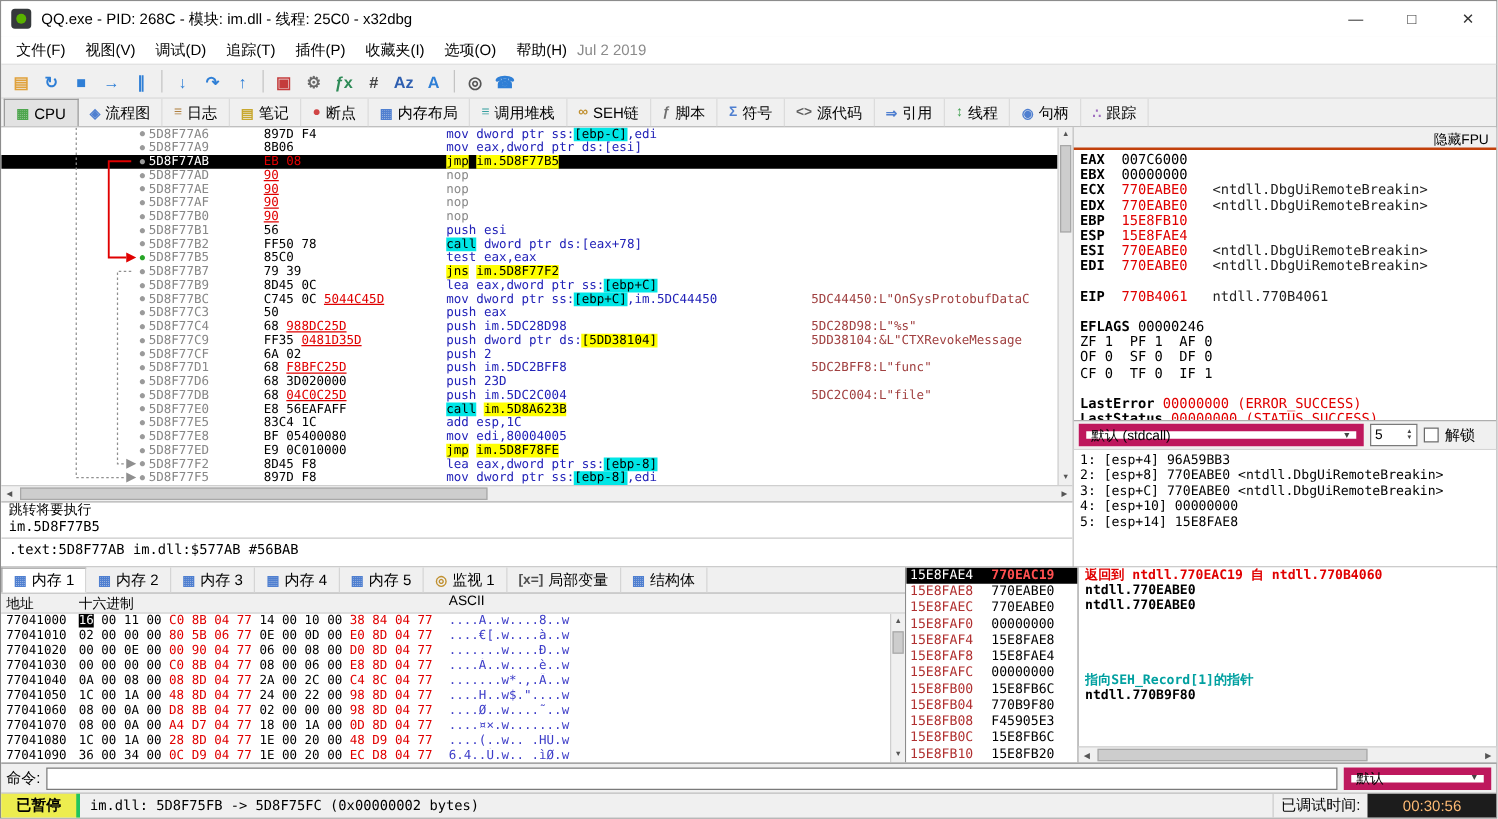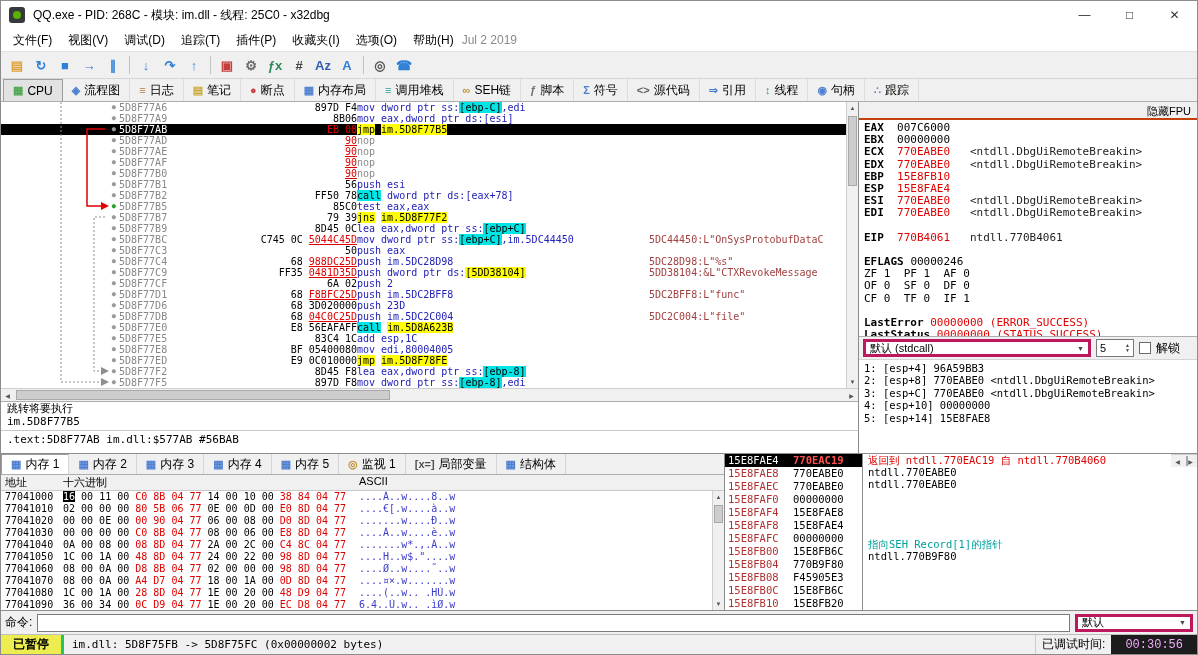--- a/index.html
+++ b/index.html
@@ -41,21 +41,21 @@
   .ja-red-f { fill:#e00000; }
   .ja-gray { stroke:#8f8f8f; fill:none; stroke-width:1; stroke-dasharray:2 2; }
   .ja-gray-f { fill:#8f8f8f; }
   .disasm-row { height:11px; line-height:11px; display:flex; white-space:pre; }
   .disasm-row.sel { background:#000; }
   .col-gutter { width:118px; flex:none; text-align:right; padding-right:3px; }
   .dot { font-size:7px; vertical-align:top; }
   .dot-gray { color:#9a9a9a; } .dot-green { color:#27a527; }
   .col-addr { width:92px; flex:none; color:#878787; }
   .sel .col-addr { color:#fff; }
-  .col-bytes { width:146px; flex:none; color:#000;text-align:right; }
+  .col-bytes { width:146px; flex:none; color:#000; }
   .col-ins { width:292px; flex:none; color:#2222b8; }
   .col-cmt { flex:1; color:#a04040; overflow:hidden; }
   .tk-r { color:#e00000; }
   .tk-ru { color:#e00000; text-decoration:underline; }
   .tk-y { background:#ffff00; color:#000; }
   .tk-c { background:#00e6e6; color:#000; }
   .tk-g { color:#8a8a8a; }
   .sel .col-ins span:not(.tk-y):not(.tk-c) { color:#fff; }
 
   
@@ -77,21 +77,21 @@
   
   .registers-pane { flex:1; background:#fff; display:flex; flex-direction:column; }
   .reg-header { height:18px; background:#f0f0f0; border-bottom:2px solid #c2410c; padding:2px 6px; font-size:11px;text-align:right; }
   .reg-list { height:216px; overflow:hidden; padding:2px 5px; font-family:"DejaVu Sans Mono",monospace; font-size:11px; line-height:12.2px; white-space:pre; }
   .reg-line { height:12.2px; }
   .reg-n { font-weight:bold; display:inline-block; min-width:4ch; }
   .reg-v { display:inline-block; min-width:9ch; }
   .reg-v.red { color:#e00000; }
   .reg-c { color:#222; }
   .conv-bar { height:23px; background:#f0f0f0; border-top:1px solid #aeaeae; display:flex; align-items:center; gap:5px; padding:0 4px; flex:none; }
-  .dropdown { height:18px; background:#fff; border:3px solid #be185d; display:flex; align-items:center; justify-content:space-between; padding:0 4px; font-size:11px; }
+  .dropdown { height:18px; background:#fff; border:6px solid #be185d; display:flex; align-items:center; justify-content:space-between; padding:0 4px; font-size:11px; }
   .conv-dd { width:228px; }
   .dd-arrow { font-size:7px; color:#444; }
   .spinner { width:38px; height:18px; background:#fff; border:1px solid #7a7a7a; display:flex; align-items:center; justify-content:space-between; padding:0 3px; font-size:11px; }
   .spin-btns { display:flex; flex-direction:column; font-size:5px; line-height:5px; color:#444; }
   .checkbox { width:12px; height:12px; background:#fff; border:1px solid #6a6a6a; }
   .stack-args { flex:1; overflow:hidden; background:#fff; border-top:1px solid #d5d5d5; padding:2px 5px; font-family:"DejaVu Sans Mono",monospace; font-size:10.5px; line-height:12.4px; white-space:pre; }
 
   
   .bottom { height:156px; display:flex; flex:none; background:#fff; }
   .mem-pane { width:724px; flex:none; display:flex; flex-direction:column; border-right:1px solid #8c8c8c; }
@@ -112,38 +112,38 @@
   .hx-s { background:#000; color:#fff; }
 
   .stack-pane { width:138px; flex:none; background:#fff; border-right:1px solid #8c8c8c; overflow:hidden; font-family:"DejaVu Sans Mono",monospace; font-size:10.5px; }
   .st-row { height:13px; line-height:13px; display:flex; white-space:pre; }
   .st-row.sel { background:#000; }
   .st-addr { width:68px; flex:none; padding-left:3px; color:#b03030; }
   .sel .st-addr { color:#fff; }
   .st-val { flex:1; color:#000; }
   .sel .st-val { color:#ff5050;font-weight:bold; }
 
-  .info-pane { flex:1; display:flex; flex-direction:row; background:#fff; }
+  .info-pane { flex:1; display:flex; flex-direction:column; background:#fff;font-weight:bold; }
   .info-lines { flex:1; overflow:hidden; padding:0 5px; font-family:"DejaVu Sans Mono",monospace; font-size:10.5px; }
   .info-line { height:12px; line-height:12px; white-space:pre; overflow:hidden; }
   .info-line.red { color:#e00000; }
   .info-line.cyan { color:#00a0a0; }
 
   
   .command-bar { height:24px; display:flex; align-items:center; gap:5px; background:#f0f0f0; border-top:1px solid #8c8c8c; padding:0 4px; flex:none; }
   .cmd-label { flex:none; }
   .cmd-input { flex:1; height:18px; border:1px solid #7a7a7a; background:#fff; font-family:"DejaVu Sans Mono",monospace; font-size:11px; padding:0 3px; outline:none; }
   .cmd-dd { width:118px; flex:none; }
 
   
   .status-bar { flex:1; display:flex; align-items:stretch; background:#f0f0f0; border-top:1px solid #bdbdbd; font-size:12px; }
   .status-badge { background:#eded4f; border-right:3px solid #22c55e; display:flex; align-items:center; padding:0 12px; flex:none; font-weight:bold; }
   .status-msg { flex:1; display:flex; align-items:center; padding-left:8px; font-family:"DejaVu Sans Mono",monospace; font-size:11px; border-right:1px solid #cccccc; }
   .status-time-label { display:flex; align-items:center; padding:0 6px; flex:none; }
-  .status-time { background:#1c1c1c; color:#f0abfc; display:flex; align-items:center; padding:0 14px; flex:none; font-family:Liberation Mono, monospace; }
+  .status-time { background:#1c1c1c; color:#fdba74; display:flex; align-items:center; padding:0 28px; flex:none; font-family:Liberation Sans, sans-serif; }
 </style>
 </head>
 <body>
 
 <div class="window">
 
   <div class="titlebar">
     <div class="app-icon"></div>
     <div class="title-text">QQ.exe - PID: 268C - 模块: im.dll - 线程: 25C0 - x32dbg</div>
     <div class="win-btns">

